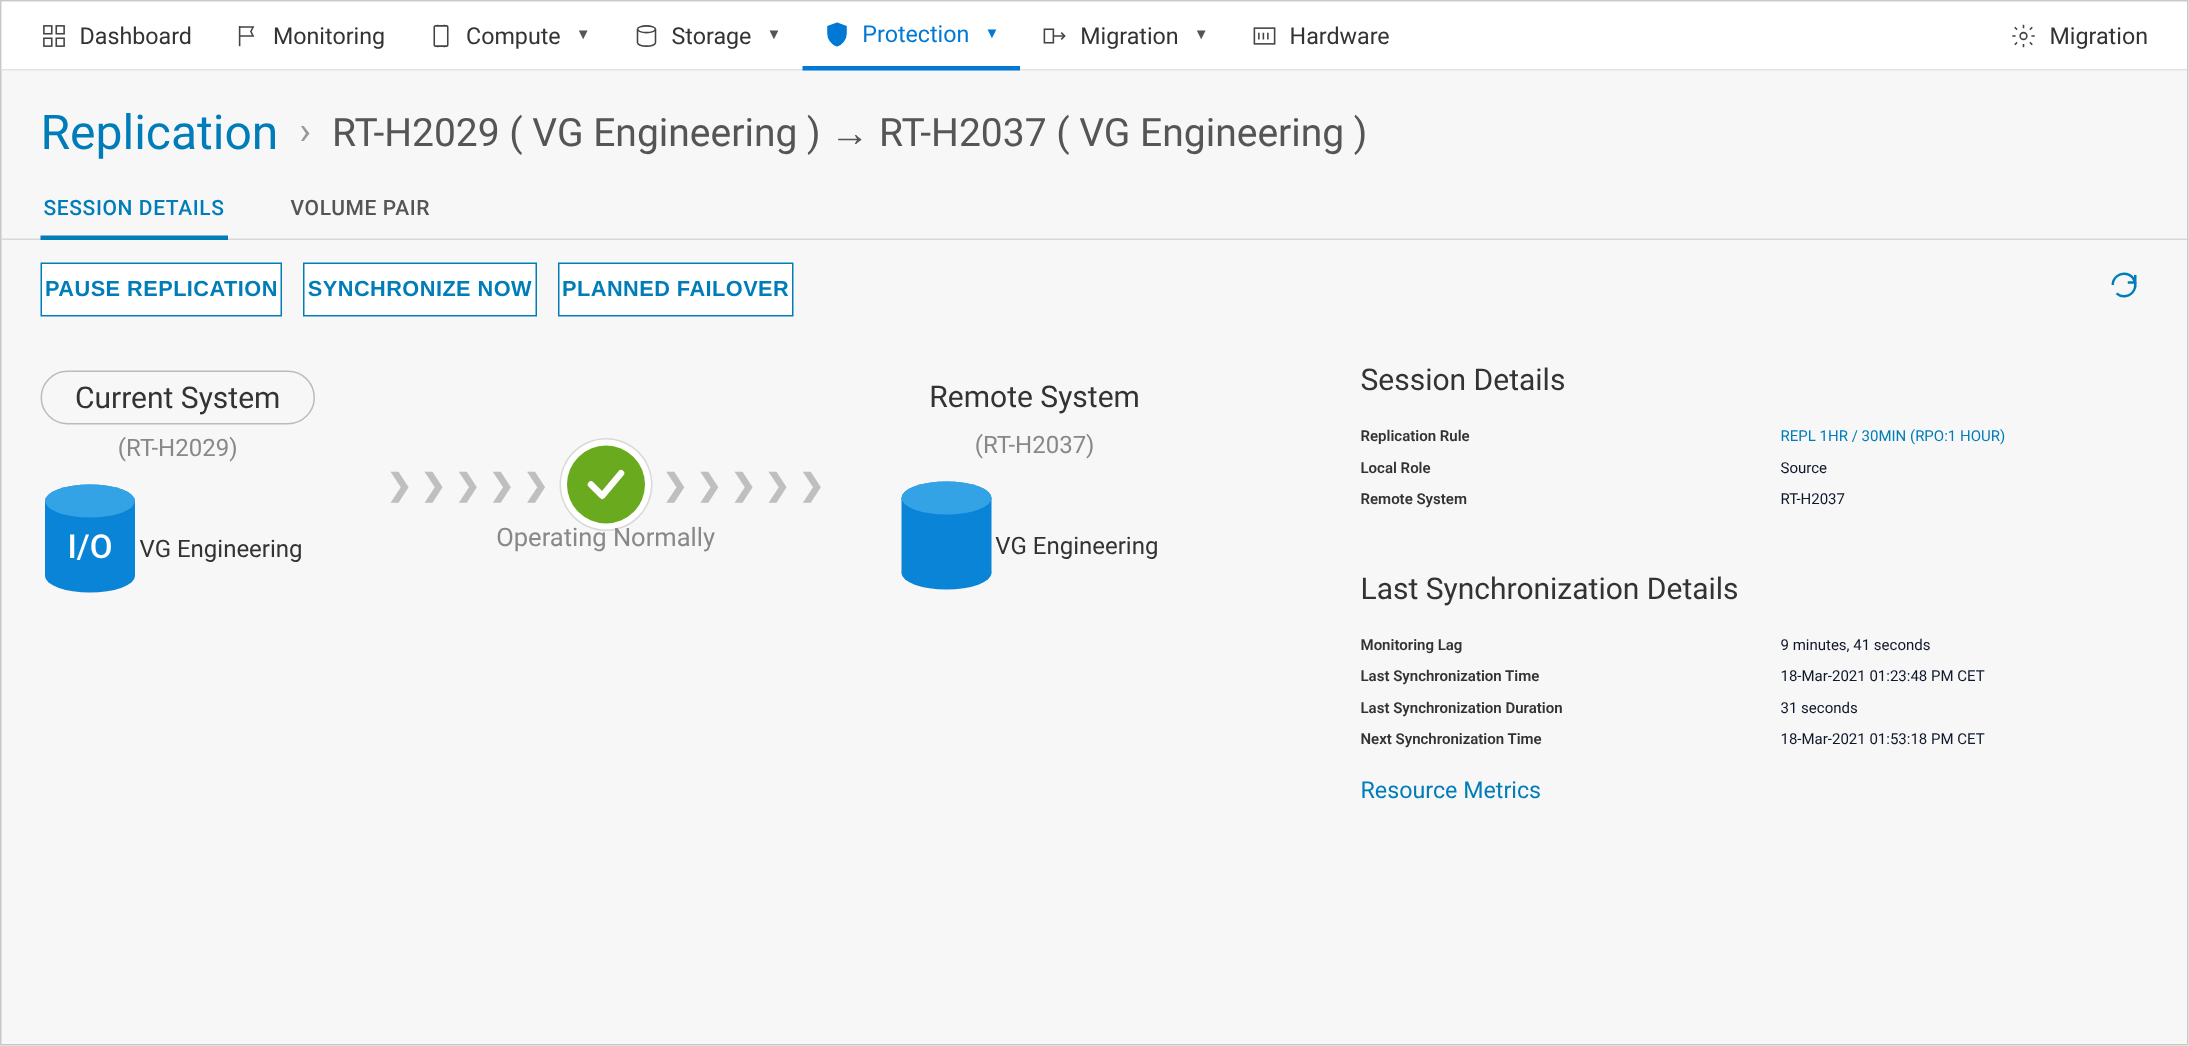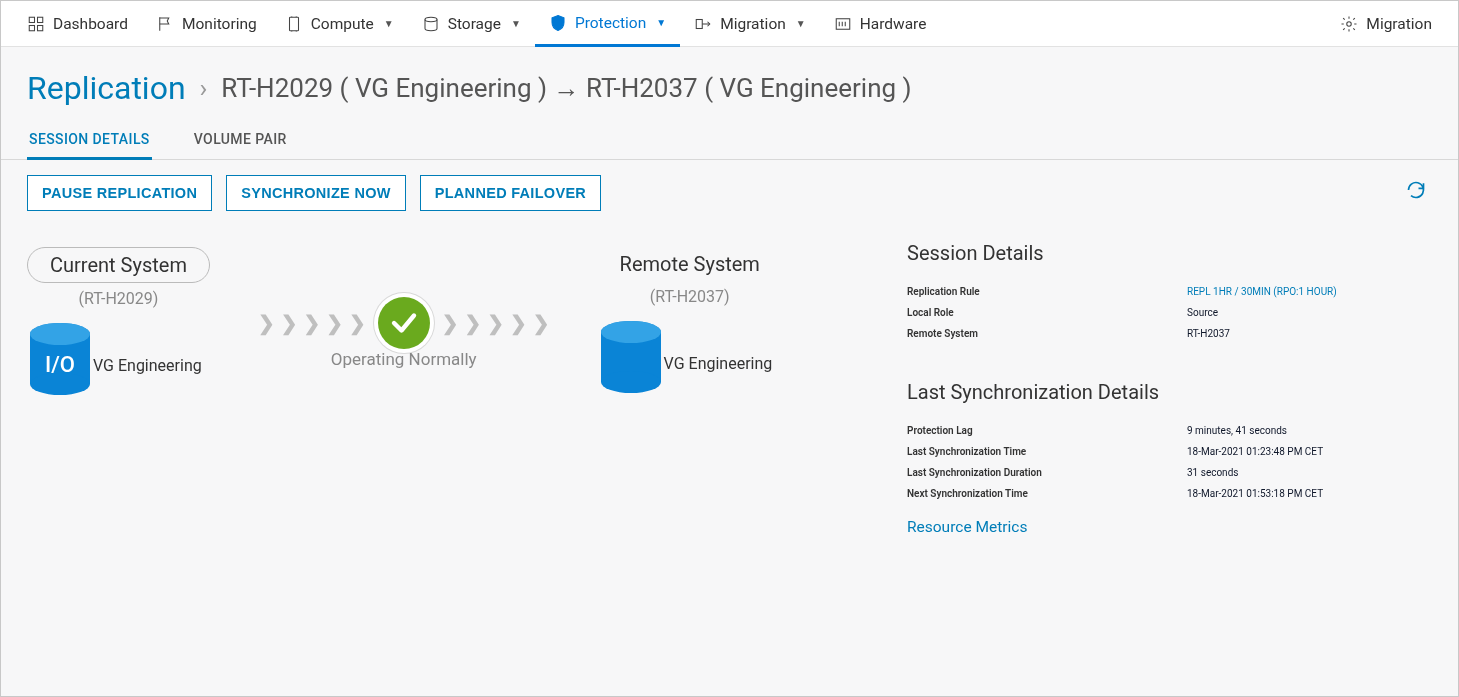--- a/index.html
+++ b/index.html
@@ -71,21 +71,21 @@
     padding: 14px 26px 10px 26px;
     gap: 14px;
   }
   .btn-outline {
     border:1px solid #007db8;
     color:#007db8;
     background:#fff;
     font-size:14.5px;
     font-weight:600;
     letter-spacing:.3px;
-    padding:9px 14px;
+    padding:9px 2px;
     cursor:pointer;
   }
   .action-spacer{flex:1;}
   .refresh-icon{color:#007db8; font-size:20px; cursor:pointer; padding:6px;}
   
   .content {
     display:flex;
     padding: 20px 26px;
     gap: 30px;
   }
@@ -301,21 +301,21 @@
     </div>
     <div class="kv">
       <div class="k">Remote System</div>
       <div class="v">RT-H2037</div>
     </div>
 
     <div class="section-gap"></div>
 
     <div class="section-title">Last Synchronization Details</div>
     <div class="kv">
-      <div class="k">Protection Lag</div>
+      <div class="k">Monitoring Lag</div>
       <div class="v">9 minutes, 41 seconds</div>
     </div>
     <div class="kv">
       <div class="k">Last Synchronization Time</div>
       <div class="v">18-Mar-2021 01:23:48 PM CET</div>
     </div>
     <div class="kv">
       <div class="k">Last Synchronization Duration</div>
       <div class="v">31 seconds</div>
     </div>

